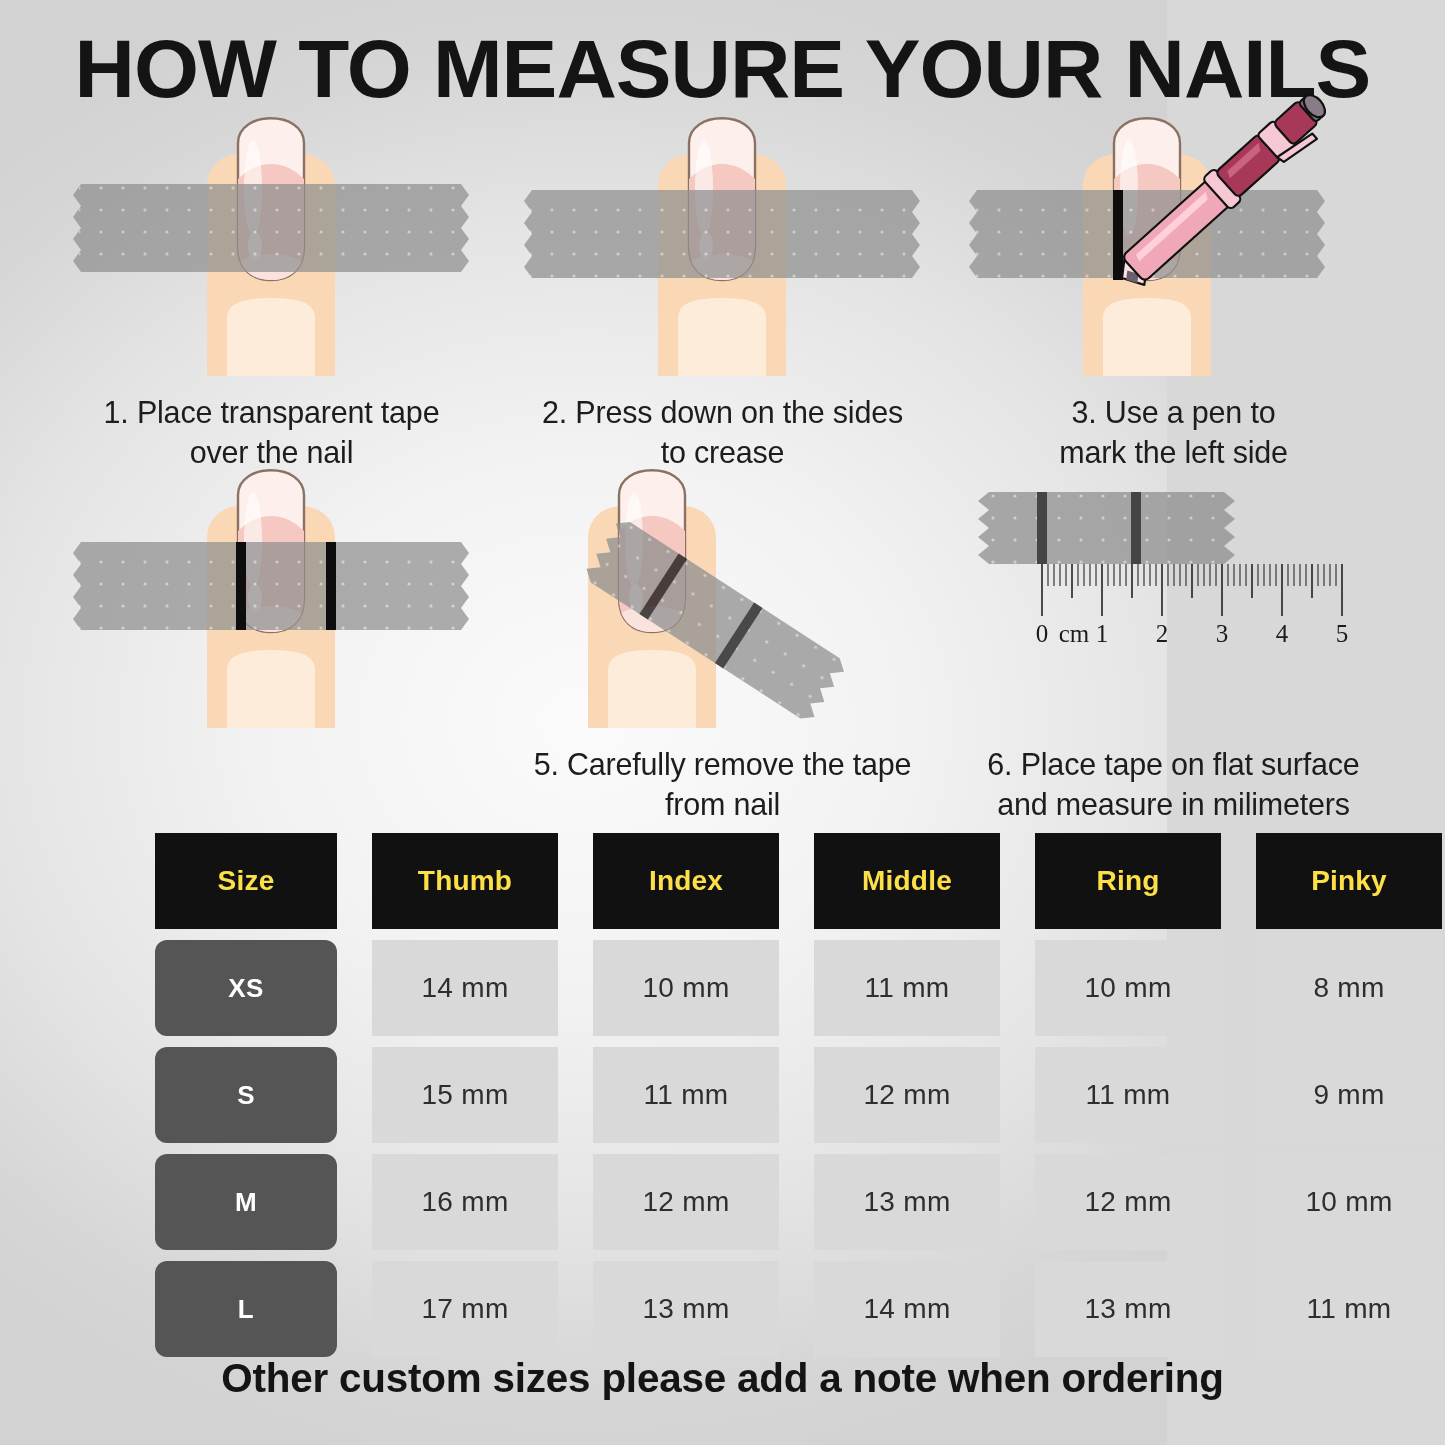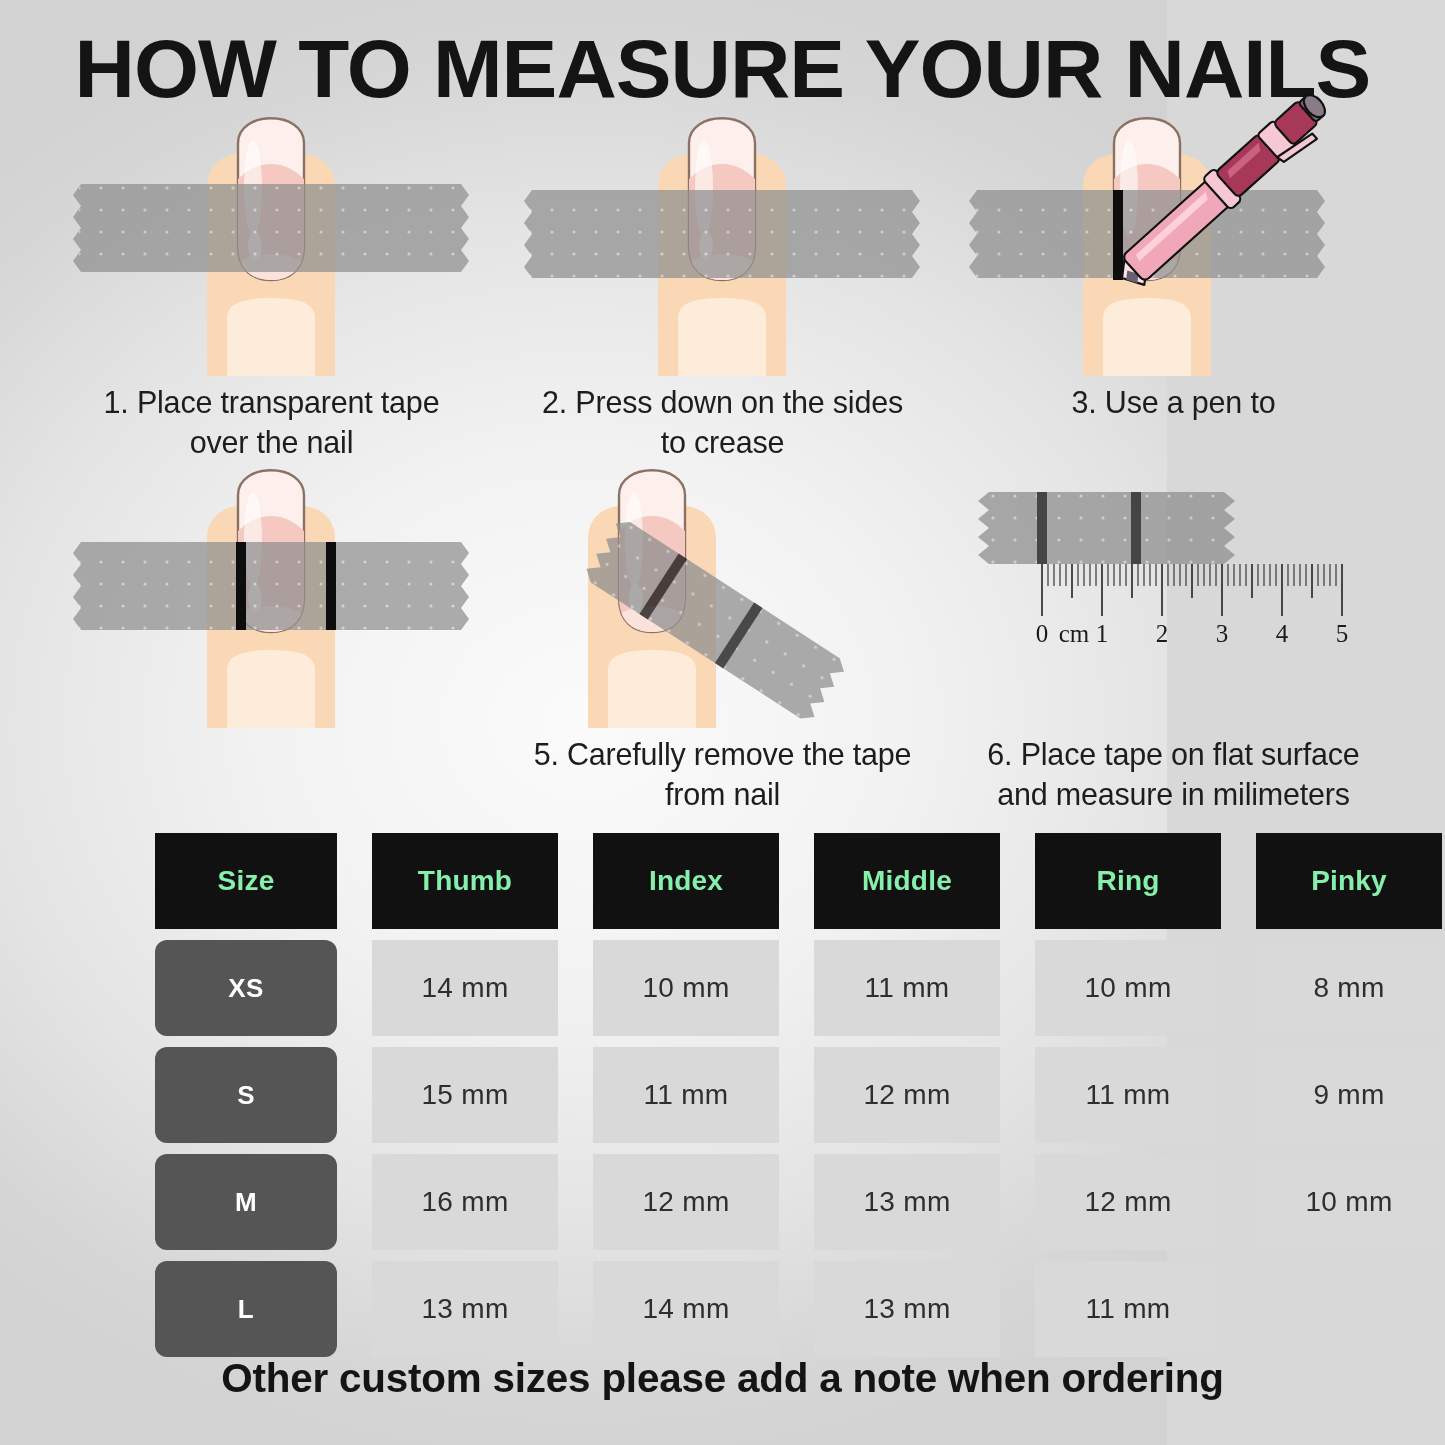--- a/index.html
+++ b/index.html
@@ -33,21 +33,21 @@
     position:absolute;left:0;top:118px;width:1445px;height:700px;
   }
   .step{position:absolute;width:433px;}
   .art{position:relative;width:433px;height:258px;}
   .cap{
     text-align:center;
     font-size:30.5px;
     line-height:40px;
     color:#1d1d1d;
     font-weight:400;
-    margin-top:6px;
+    margin-top:16px;
     letter-spacing:-0.2px;
   }
 
   .s1{left:55px;top:0px;}
   .s2{left:506px;top:0px;}
   .s3{left:957px;top:0px;}
   .s4{left:55px;top:352px;}
   .s5{left:506px;top:352px;}
   .s6{left:957px;top:352px;}
 
@@ -60,21 +60,21 @@
   }
   .trow{display:flex;gap:11px;margin-bottom:11px;}
   .cell{
     height:96px;
     display:flex;align-items:center;justify-content:center;
     font-size:25px;
   }
   .c-size{width:182px;flex:0 0 182px;}
   .c-dat{width:186px;flex:0 0 186px;margin-left:24px;}
   .hcell{
-    background:#111111;color:#86efac;
+    background:#111111;color:#fde047;
     font-weight:700;font-size:28px;letter-spacing:0.2px;
   }
   .scell{
     background:#555555;color:#ffffff;
     font-weight:700;font-size:26px;letter-spacing:0.4px;border-radius:12px;
   }
   .dcell{
     background:#d9d9d9;color:#2e2e2e;
     font-weight:400;font-size:28px;letter-spacing:0.3px;
   }
@@ -216,20 +216,21 @@
               <rect x="216" y="-14" width="34" height="30" rx="5" fill="#a83858" stroke="#111" stroke-width="2.2"></rect>
               <rect x="248" y="-12" width="14" height="26" rx="4" fill="#7a6b78" stroke="#111" stroke-width="2.2"></rect>
               <ellipse cx="258" cy="1" rx="8" ry="13" fill="#8a7b88" stroke="#111" stroke-width="2.2"></ellipse>
               <path d="M196 14 L238 20 L238 27 L198 22 Z" fill="#f6c8d4" stroke="#111" stroke-width="2.2" stroke-linejoin="round"></path>
             </g>
           </g>
         </svg>
       </div>
       <div class="cap">
         <div>3. Use a pen to</div>
+        <div>mark the left side</div>
       </div>
     </div>
 
     <div class="step s4">
       <div class="art">
         <svg width="433" height="258" viewBox="0 0 433 258">
           <defs>
             <pattern id="dots4" width="22" height="22" patternUnits="userSpaceOnUse">
               <circle cx="4" cy="4" r="1.6" fill="#ffffff" opacity="0.85"></circle>
             </pattern>
@@ -429,20 +430,21 @@
       <div class="cell c-size scell">M</div>
       <div class="cell c-dat  dcell">16 mm</div>
       <div class="cell c-dat  dcell">12 mm</div>
       <div class="cell c-dat  dcell">13 mm</div>
       <div class="cell c-dat  dcell">12 mm</div>
       <div class="cell c-dat  dcell">10 mm</div>
     </div>
 
     <div class="trow">
       <div class="cell c-size scell">L</div>
+      <div class="cell c-dat  dcell">17 mm</div>
       <div class="cell c-dat  dcell">13 mm</div>
       <div class="cell c-dat  dcell">14 mm</div>
       <div class="cell c-dat  dcell">13 mm</div>
       <div class="cell c-dat  dcell">11 mm</div>
     </div>
 
   </div>
 
   <div class="footer">Other custom sizes please add a note when ordering</div>
 

